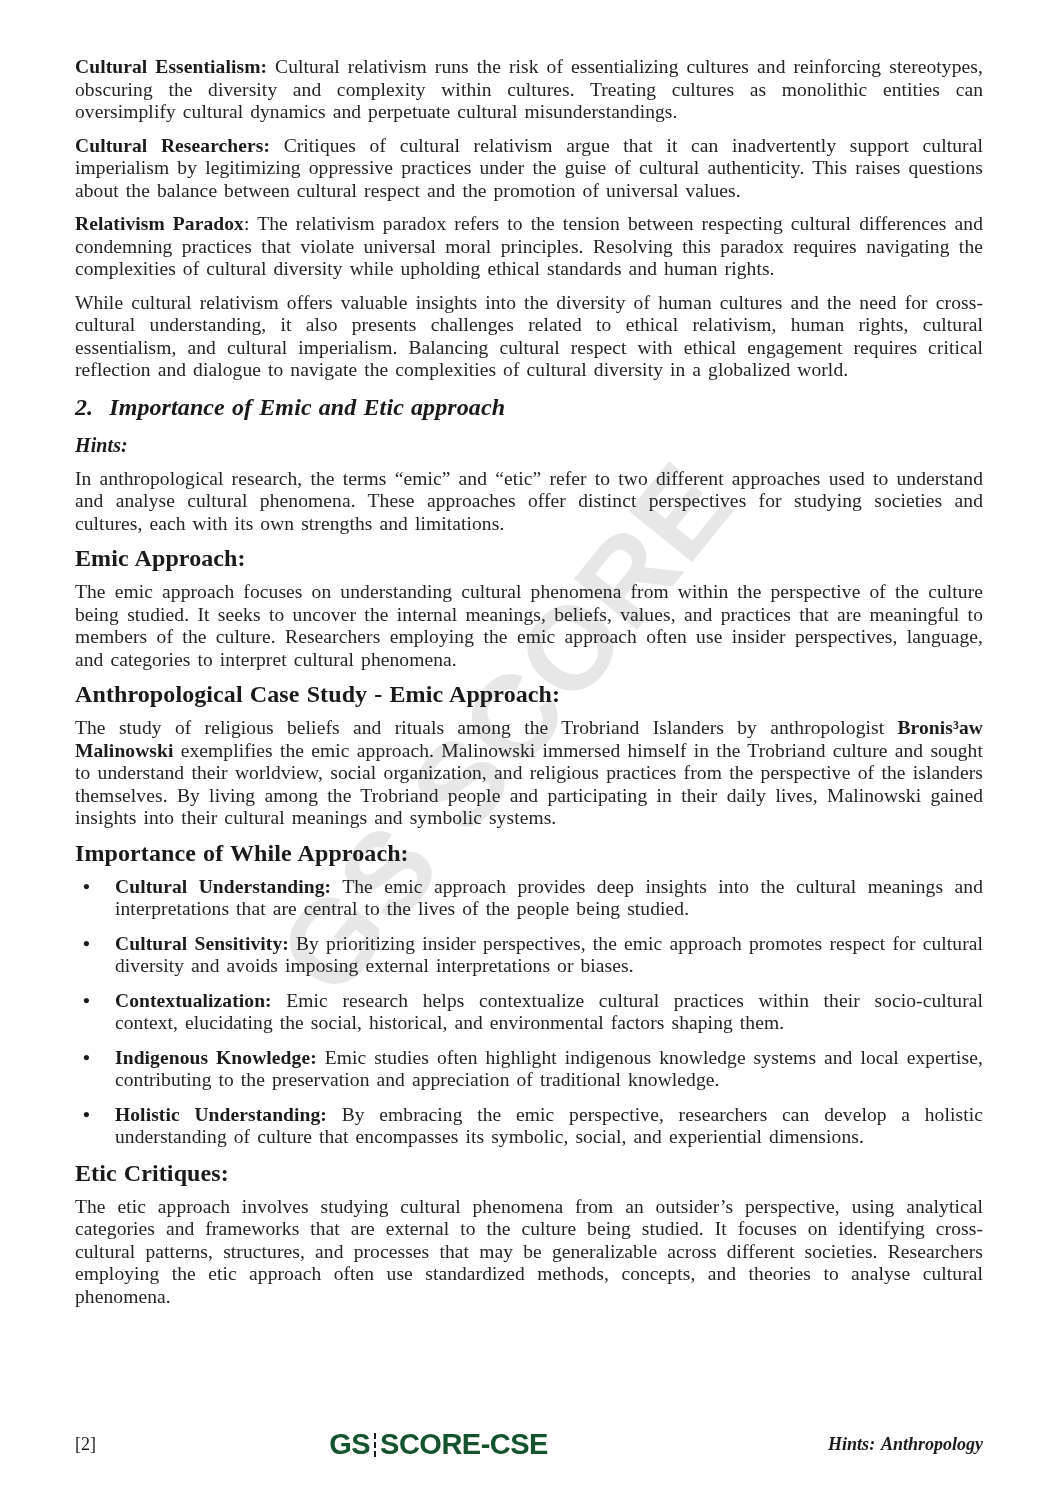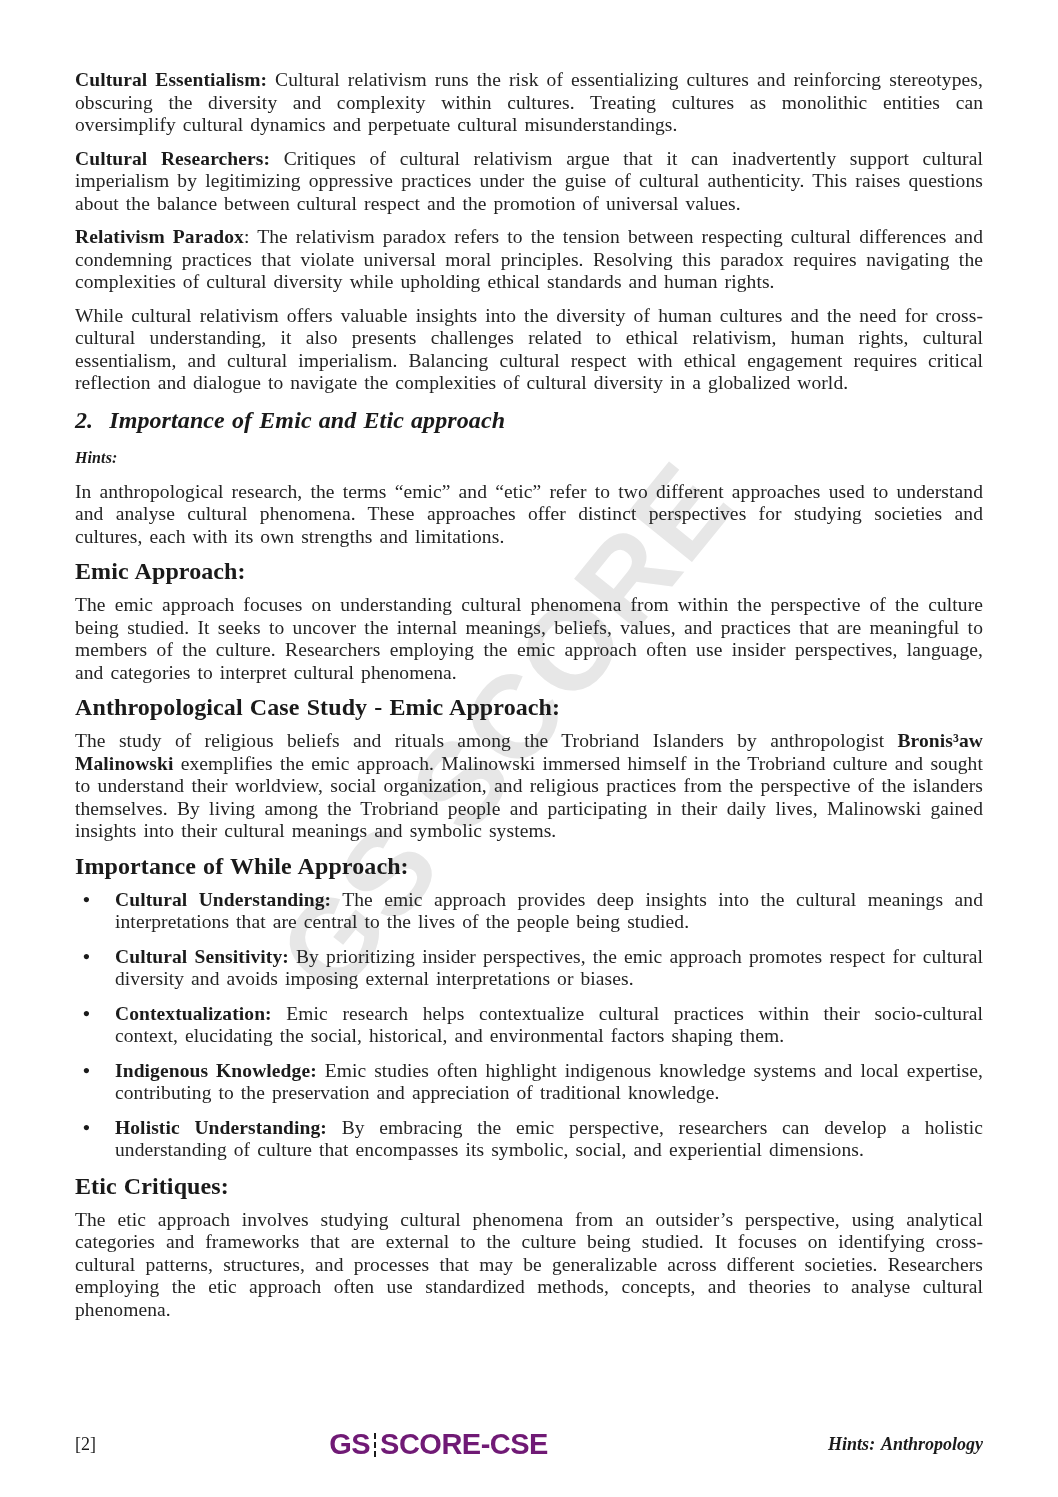--- a/index.html
+++ b/index.html
@@ -25,21 +25,21 @@
     letter-spacing: 2px;
     color: #e7e7e7;
     white-space: nowrap;
     z-index: 0;
     user-select: none;
   }
   .content {
     position: absolute;
     left: 75px;
     right: 75px;
-    top: 69px;
+    top: 56px;
     z-index: 1;
     font-size: 19.5px;
     line-height: 22.5px;
     letter-spacing: 0.1px;
     word-spacing: 2px;
     text-align: justify;
   }
   .para { margin: 0 0 11px 0; }
   .para strong, .bullet-item strong { font-weight: bold; color: #1b1b1b; }
   .section-heading {
@@ -48,21 +48,21 @@
     font-size: 24px;
     line-height: 28px;
     font-style: italic;
     font-weight: bold;
     color: #1a1a1a;
     margin: 6px 0 12px 0;
     text-align: left;
     word-spacing: 1px;
   }
   .hints-heading {
-    font-size: 16px;
+    font-size: 20px;
     line-height: 24px;
     font-style: italic;
     font-weight: bold;
     color: #1a1a1a;
     margin: 0 0 11px 0;
     text-align: left;
   }
   .subheading {
     font-size: 24px;
     line-height: 24px;
@@ -97,21 +97,21 @@
     z-index: 1;
   }
   .page-number { font-size: 18px; color: #1b1b1b; }
   .footer-logo {
     display: flex;
     align-items: center;
     font-family: "Liberation Sans", sans-serif;
     font-weight: bold;
     font-size: 29px;
     letter-spacing: -0.5px;
-    color: #701a75;
+    color: #14532d;
     white-space: nowrap;
   }
   .logo-separator {
     width: 0;
     height: 24px;
     border-left: 2px dashed #1b1b1b;
     margin: 0 4px;
   }
   .footer-right {
     font-size: 18px;

